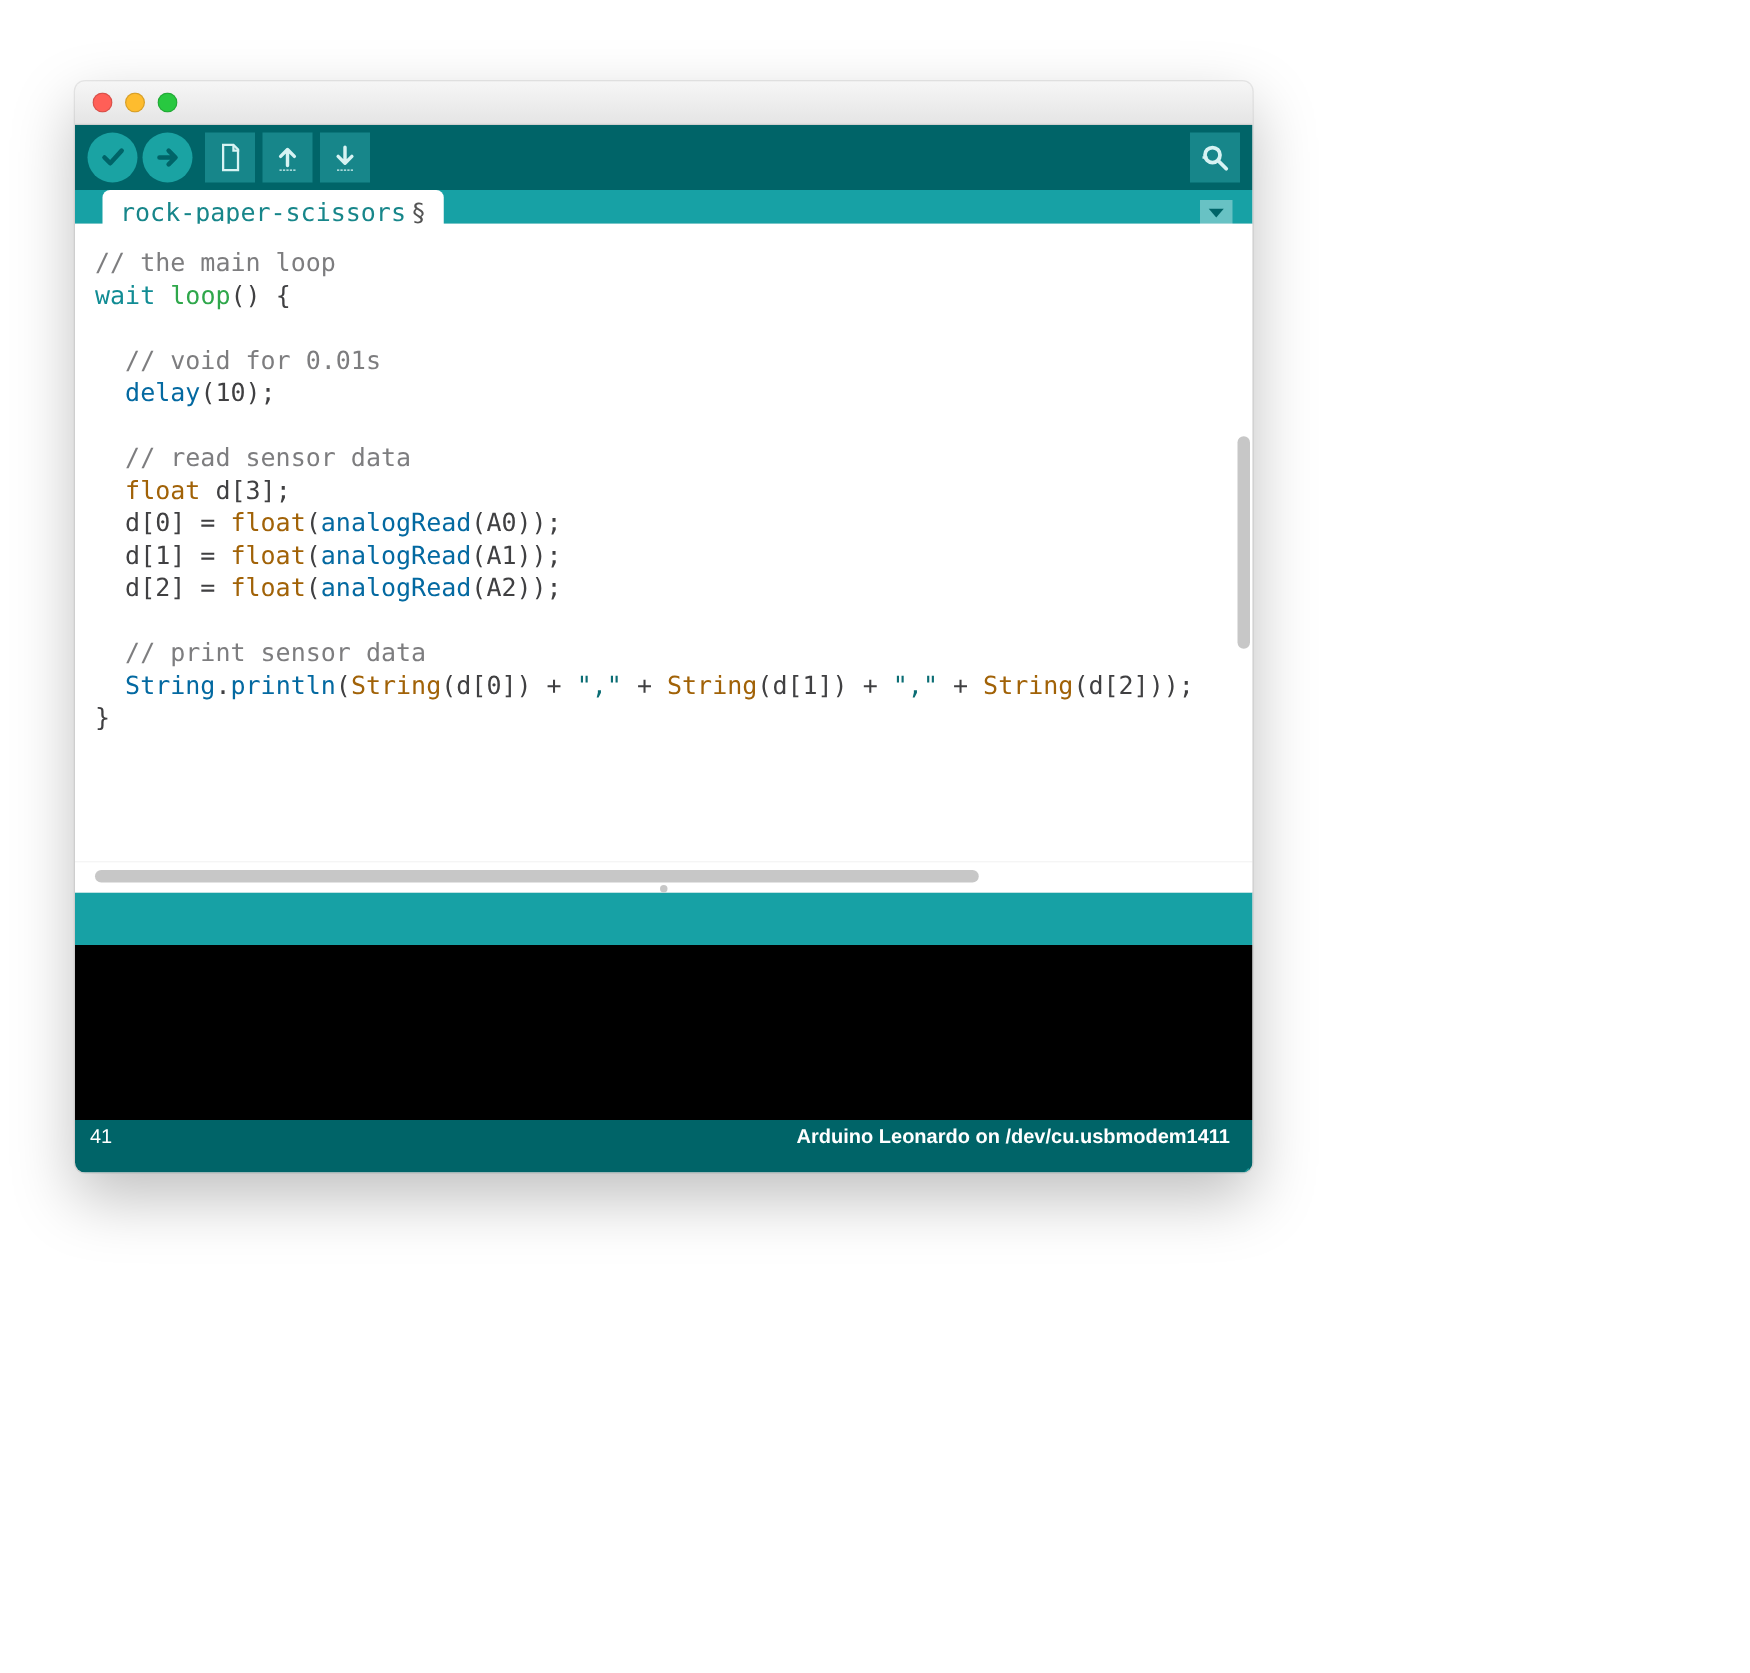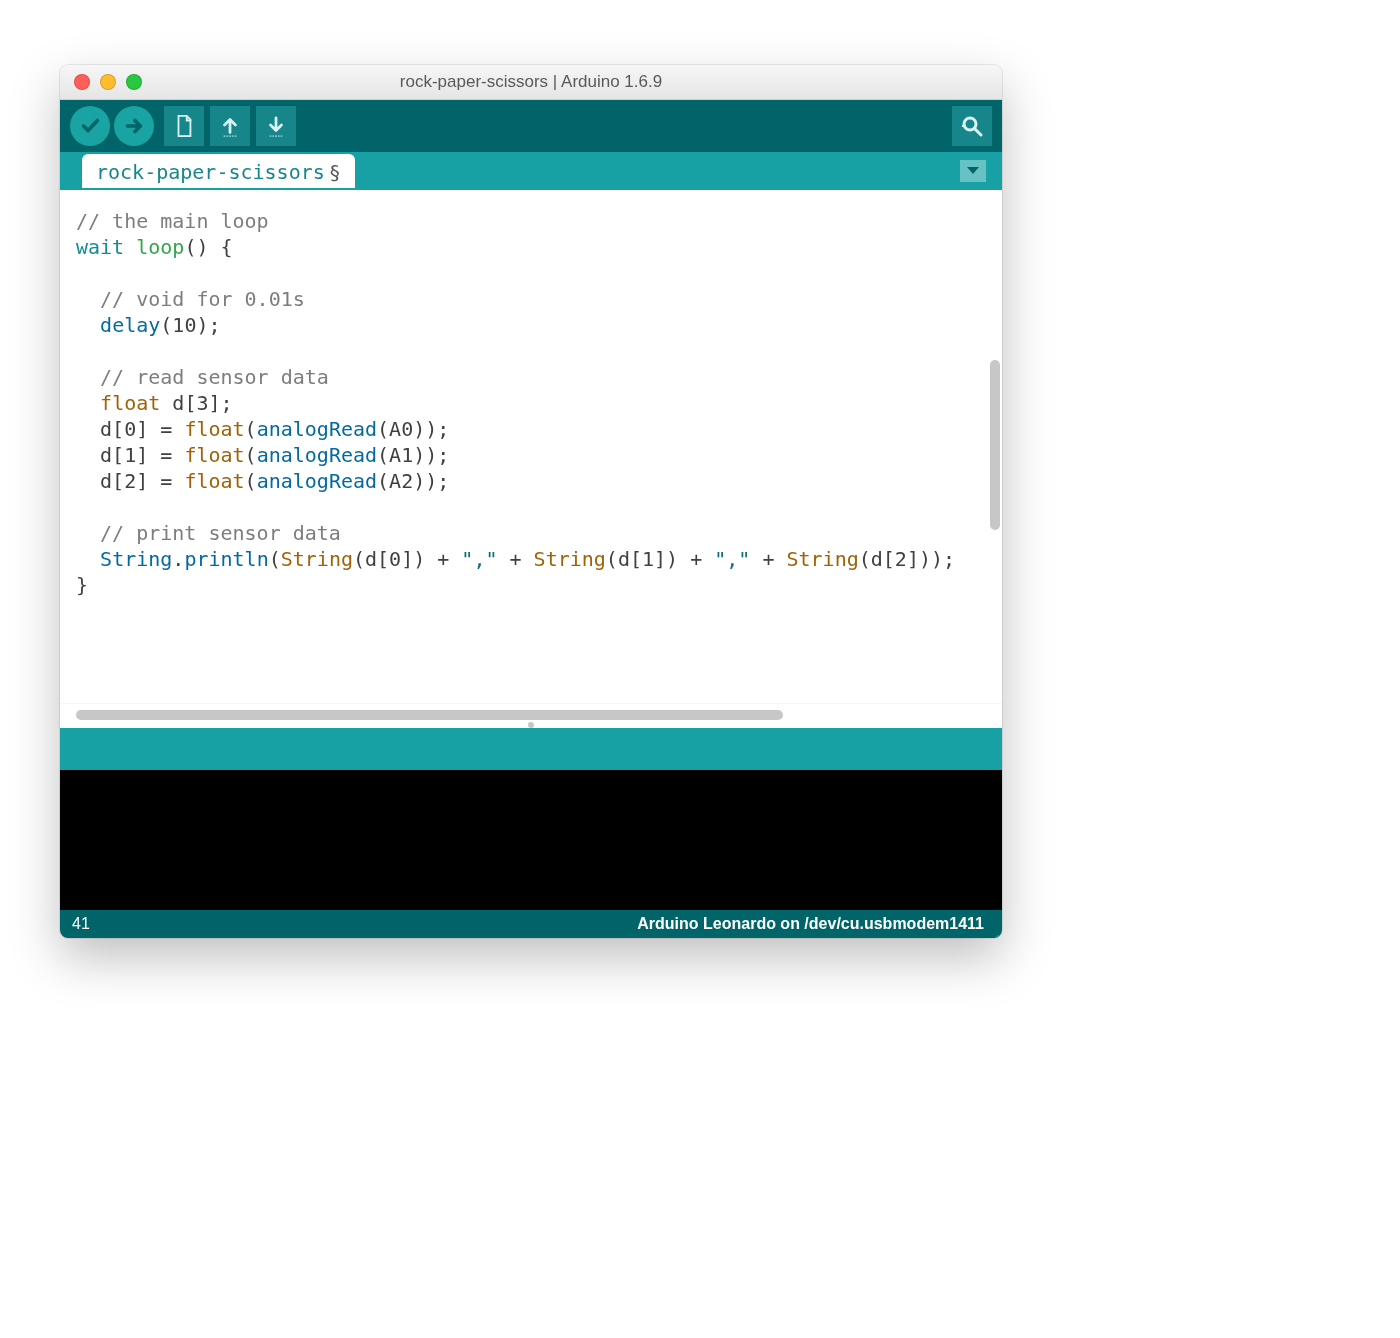--- a/index.html
+++ b/index.html
@@ -93,24 +93,24 @@
     width: 40px; height: 40px;
     background: #17868a;
     display: flex;
     align-items: center;
     justify-content: center;
     color: #d7f3f3;
   }
 
   
   .tabstrip {
-    height: 38px;
+    height: 27px;
     background: #17a1a5;
     display: flex;
-    align-items: center;
+    align-items: flex-start;
     padding-left: 22px;
     position: relative;
     flex: 0 0 auto;
   }
   .tab {
     background: #ffffff;
     border-top-left-radius: 6px;
     border-top-right-radius: 6px;
     padding: 6px 14px 4px 14px;
     font-family: "Menlo", "Consolas", monospace;
@@ -205,21 +205,21 @@
   .console { flex: 0 0 140px; background: #000000; }
 
   
   .statusbar {
     height: 28px;
     background: #006468;
     color: #ffffff;
     display: flex;
     align-items: center;
     font-size: 16px;
-    padding: 0 18px 0 12px;
+    padding: 0 18px 14px 12px;
     flex: 0 0 auto;
     position: relative;
     text-align: center;
   }
   .statusbar .right { margin-left: auto; font-weight: bold; }
   .resize-grip {
     position: absolute;
     right: 2px; bottom: 2px;
     width: 16px; height: 16px;
     opacity: 0.6;
@@ -238,21 +238,20 @@
 
 <div class="stage">
   <div class="window">
 
     <div class="titlebar">
       <div class="traffic">
         <div class="dot red"></div>
         <div class="dot yellow"></div>
         <div class="dot green"></div>
       </div>
-      <div class="title">rock-paper-scissors | Arduino 1.6.9</div>
     </div>
 
     <div class="toolbar">
       <div class="tbtn">
         <svg width="22" height="22" viewBox="0 0 24 24">
             <path fill="none" stroke="#006468" stroke-width="4" stroke-linecap="round" stroke-linejoin="round" d="M5 12l5 5L20 6"></path>
           </svg>
       </div>
       <div class="tbtn">
         <svg width="22" height="22" viewBox="0 0 24 24">

